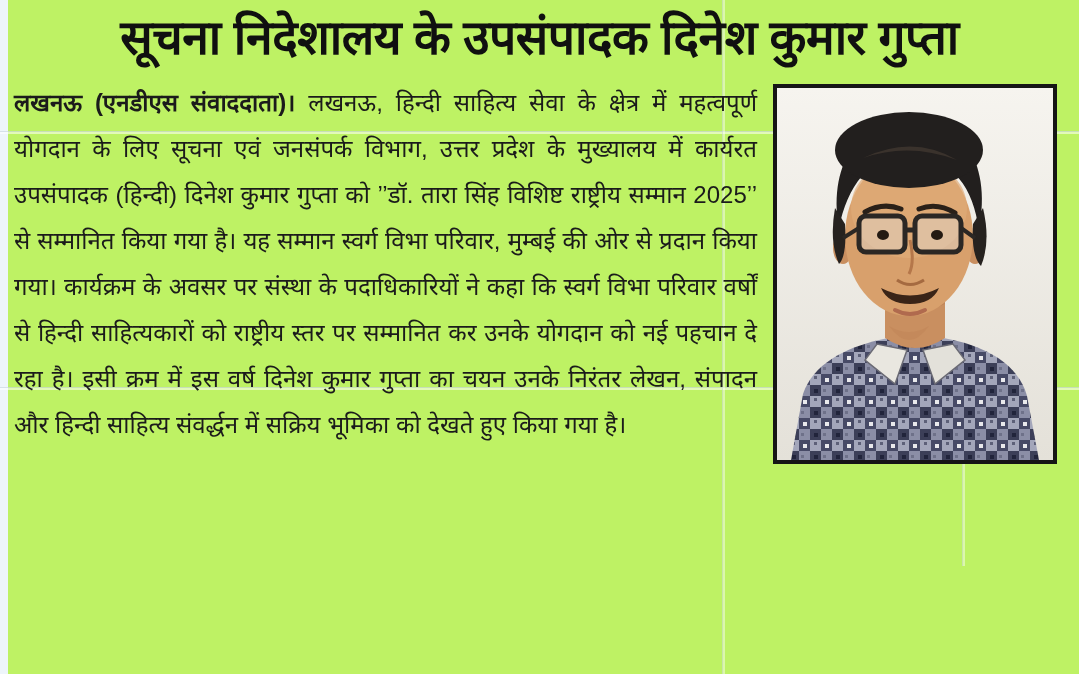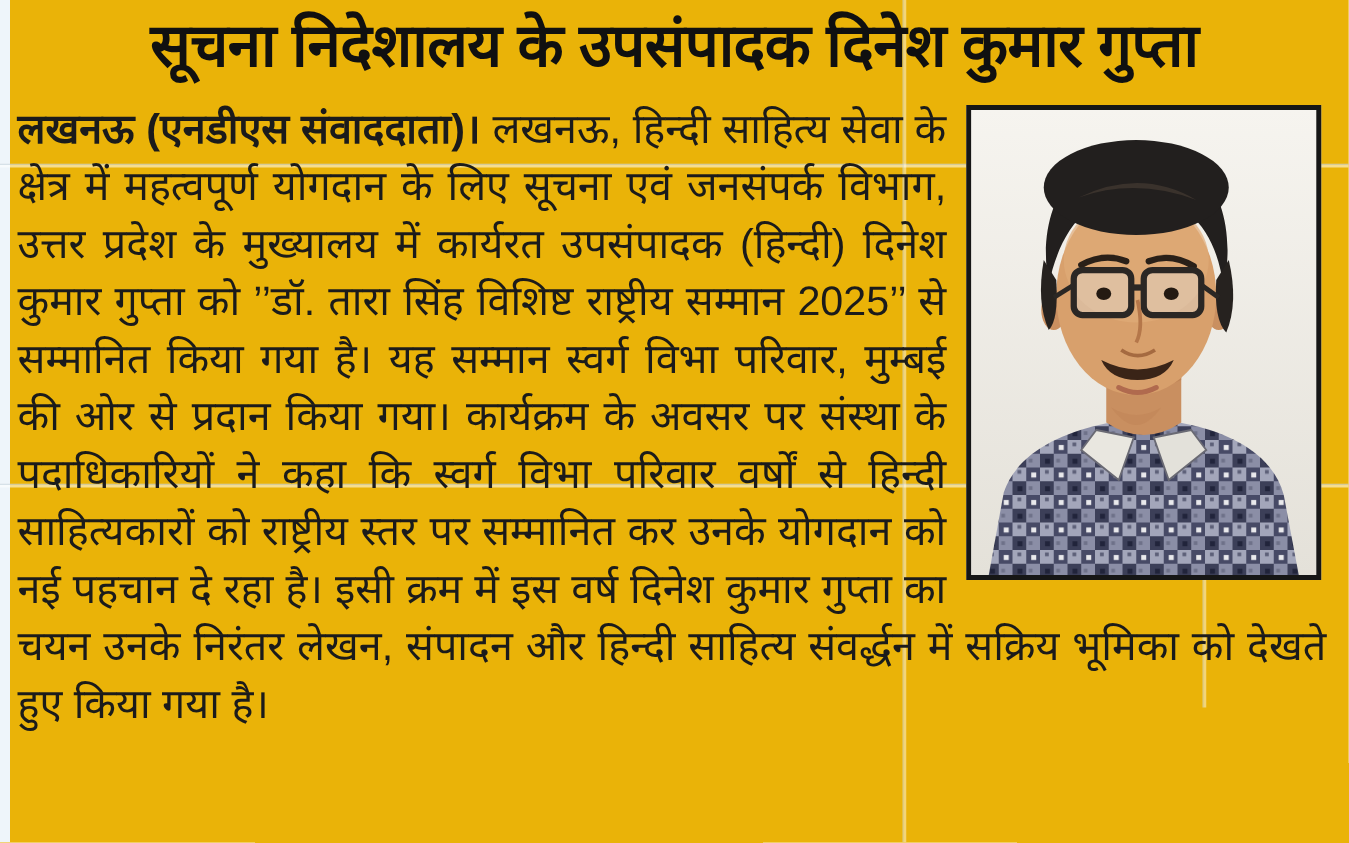--- a/index.html
+++ b/index.html
@@ -1,19 +1,19 @@
 <!DOCTYPE html>
 <html><head>
 <meta charset="utf-8">
 <style>
   html,body{margin:0;padding:0;}
   .page{
     position:relative;
     width:1079px;height:674px;
-    background:#eab308;
+    background:#bef264;
     overflow:hidden;
     font-family:"Liberation Sans","DejaVu Sans",sans-serif;
     color:#1b1b1b;
   }
   .left-edge{
     position:absolute;left:0;top:0;bottom:0;width:8px;
     background:#eef5fa;z-index:0;
   }
   .scanline{position:absolute;z-index:0;pointer-events:none;}
   .scanline.h{left:0;width:100%;height:2px;
@@ -28,21 +28,21 @@
     text-align:center;
     font-size:48px;line-height:56px;
     font-weight:700;color:#101010;
     letter-spacing:-0.5px;
   }
   .headline .hl{display:block;}
   .article{
     position:relative;z-index:1;
     margin:14px 18px 0 14px;
     text-align:justify;
-    font-size:33px;line-height:46px;
+    font-size:24px;line-height:46px;
   }
   .photo-frame{
     float:right;
     width:276px;height:372px;
     border:4px solid #161616;
     margin:4px 4px 10px 16px;
     background:#efede8;
     box-sizing:content-box;
   }
   .photo-frame svg{display:block;}

